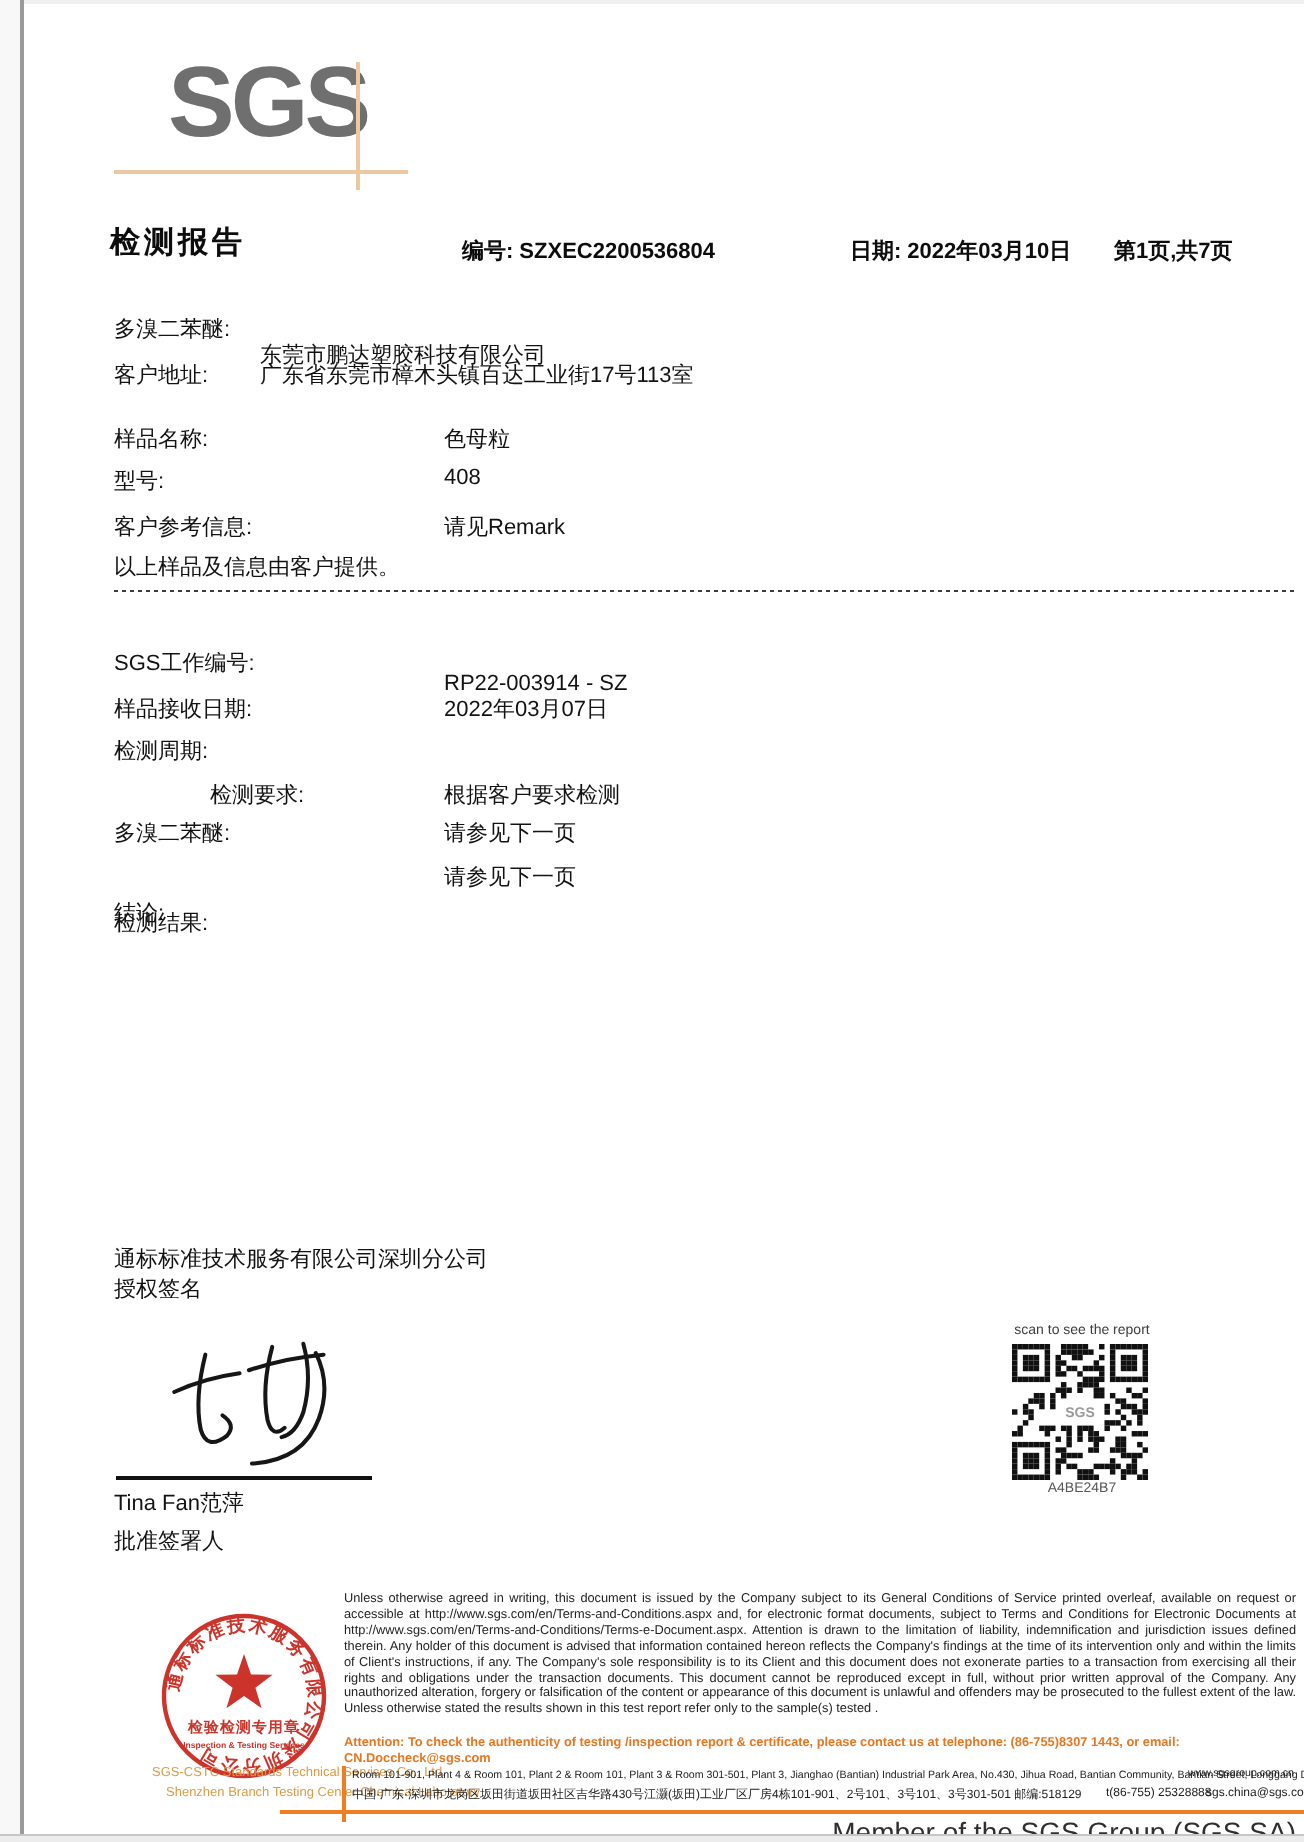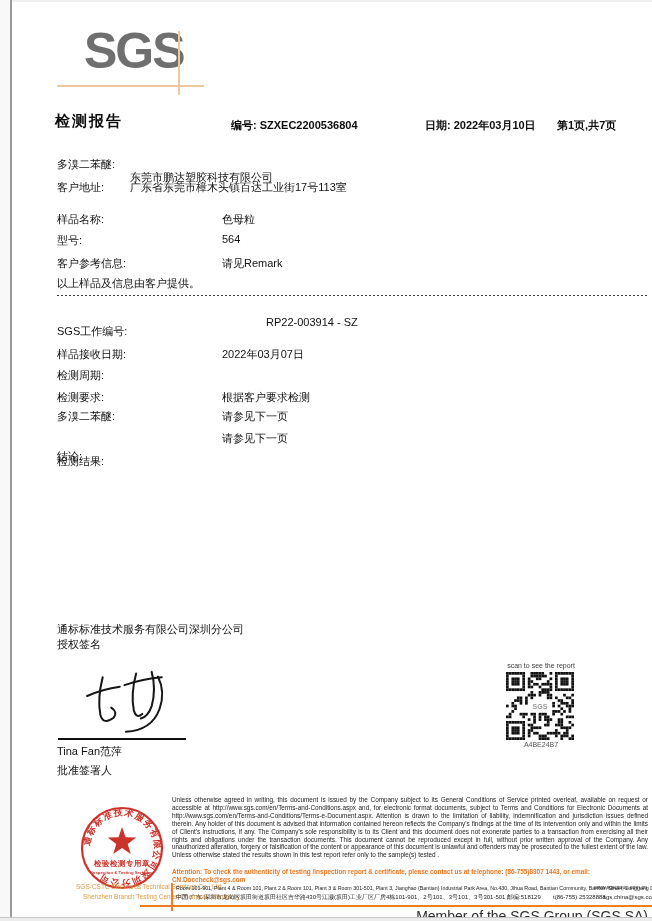--- a/index.html
+++ b/index.html
@@ -70,33 +70,33 @@
   <div class="abs hmeta" style="left:557px;">第1页,共7页</div>
 
   <div class="abs lbl-col" style="top:157px;">多溴二苯醚:</div>
   <div class="abs val-130" style="top:170px;">东莞市鹏达塑胶科技有限公司</div>
   <div class="abs lbl-col" style="top:180px;">客户地址:</div>
   <div class="abs val-130" style="top:180px;">广东省东莞市樟木头镇百达工业街17号113室</div>
 
   <div class="abs lbl-col" style="top:212px;">样品名称:</div>
   <div class="abs val-222" style="top:212px;">色母粒</div>
   <div class="abs lbl-col" style="top:233px;">型号:</div>
-  <div class="abs val-222" style="top:233px;">564</div>
+  <div class="abs val-222" style="top:233px;">408</div>
   <div class="abs lbl-col" style="top:256px;">客户参考信息:</div>
   <div class="abs val-222" style="top:256px;">请见Remark</div>
   <div class="abs lbl-col" style="top:276px;">以上样品及信息由客户提供。</div>
 
   <div class="abs dashline"></div>
 
   <div class="abs lbl-col" style="top:324px;">SGS工作编号:</div>
-  <div class="abs val-222" style="top:316px;margin-left:44px;">RP22-003914 - SZ</div>
+  <div class="abs val-222" style="top:336px;">RP22-003914 - SZ</div>
   <div class="abs lbl-col" style="top:347px;">样品接收日期:</div>
   <div class="abs val-222" style="top:347px;">2022年03月07日</div>
   <div class="abs lbl-col" style="top:368px;">检测周期:</div>
-  <div class="abs lbl-col" style="top:390px;">检测要求:</div>
+  <div class="abs lbl-col" style="top:390px;margin-left:48px;">检测要求:</div>
   <div class="abs val-222" style="top:390px;">根据客户要求检测</div>
   <div class="abs lbl-col" style="top:409px;">多溴二苯醚:</div>
   <div class="abs val-222" style="top:409px;">请参见下一页</div>
   <div class="abs lbl-col" style="top:454px;text-align:right;">检测结果:</div>
   <div class="abs val-222" style="top:431px;">请参见下一页</div>
   <div class="abs lbl-col" style="top:449px;">结论:</div>
 
   <div class="abs lbl-col" style="top:622px;">通标标准技术服务有限公司深圳分公司</div>
   <div class="abs lbl-col" style="top:637px;">授权签名</div>
 

